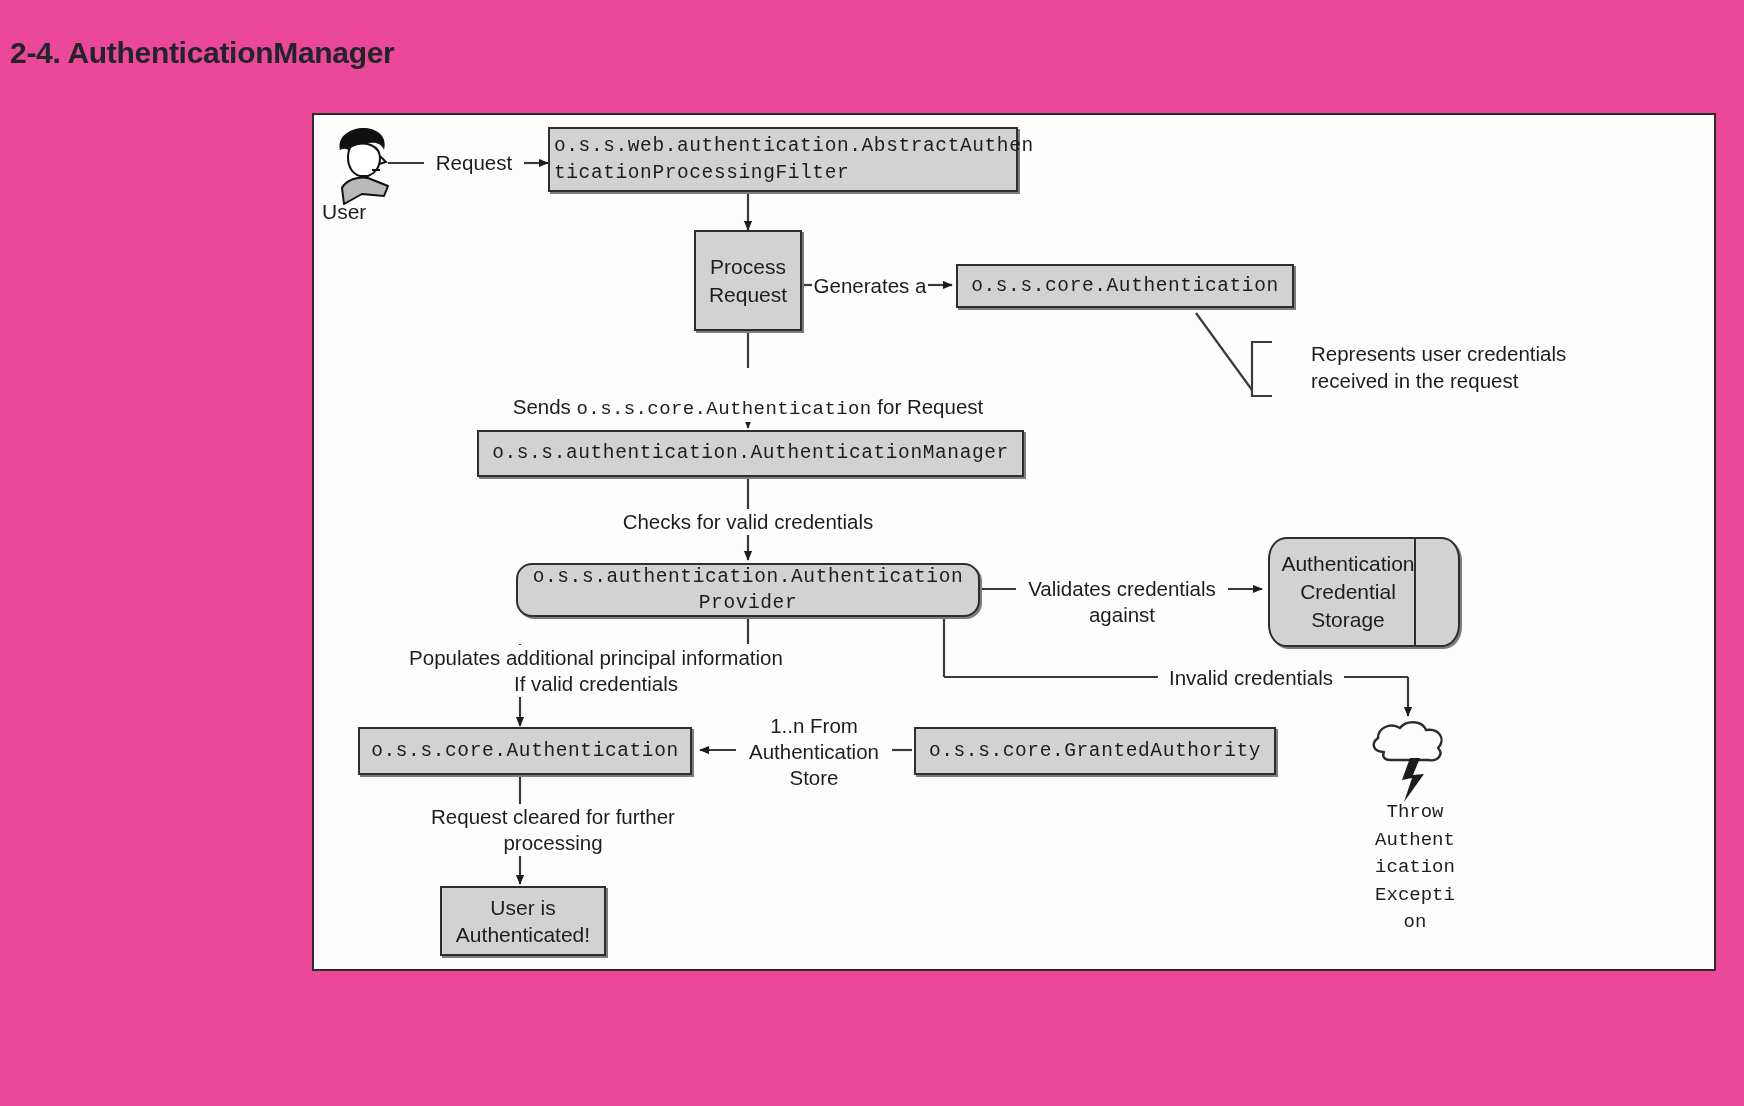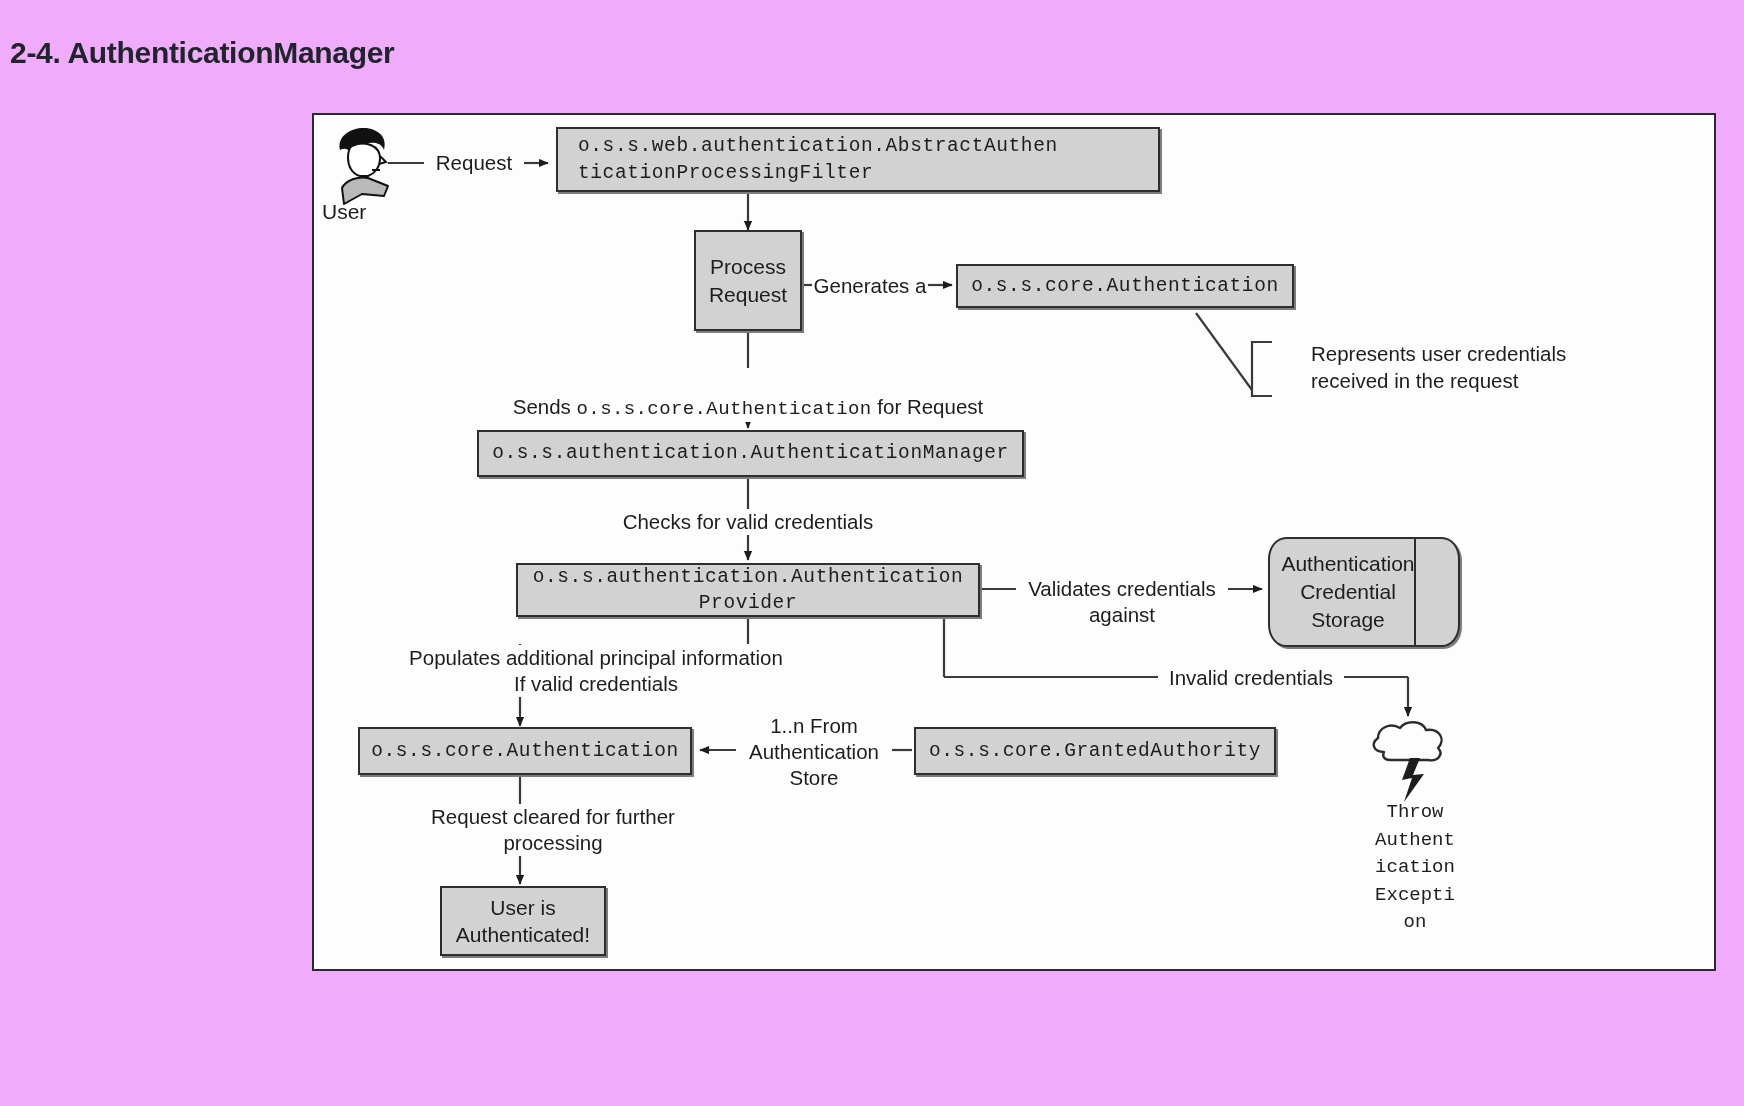--- a/index.html
+++ b/index.html
@@ -5,21 +5,21 @@
   html, body {
     margin: 0;
     padding: 0;
     background: #ffffff;
     font-family: "Liberation Sans", sans-serif;
   }
   #page {
     position: relative;
     width: 1744px;
     height: 1106px;
-    background: #f0abfc;
+    background: #ec4899;
     overflow: hidden;
   }
   #page-title {
     position: absolute;
     left: 10px;
     top: 36px;
     font-size: 30px;
     font-weight: bold;
     color: #20242b;
     letter-spacing: -0.3px;
@@ -251,39 +251,39 @@
 
       <path d="M58,32 L64,38 L57,40" fill="none" stroke="#111111" stroke-width="2"></path>
 
       <path d="M50,46 L58,46" stroke="#111111" stroke-width="2"></path>
 
       <path d="M22,80 L20,64 C24,56 36,52 46,54 L66,62 L62,72 L40,70 Z" fill="#b9b9b9" stroke="#111111" stroke-width="2" stroke-linejoin="round"></path>
     </svg>
   </div>
   <div id="user-label">User</div>
 
-  <div class="node mono" style="left:548px; top:127px; width:604px; height:65px;margin-left:8px;">
+  <div class="node mono" style="left:548px; top:127px; width:470px; height:65px;">
     <span class="txt" style="text-align:left; width:100%; padding-left:20px;">o.s.s.web.authentication.AbstractAuthen
 ticationProcessingFilter</span>
   </div>
 
   <div class="node sans" style="left:694px; top:230px; width:108px; height:101px;">
     <span class="txt">Process
 Request</span>
   </div>
 
   <div class="node mono" style="left:956px; top:264px; width:338px; height:44px;">
     <span class="txt">o.s.s.core.Authentication</span>
   </div>
 
   <div class="node mono" style="left:477px; top:430px; width:547px; height:47px;">
     <span class="txt">o.s.s.authentication.AuthenticationManager</span>
   </div>
 
-  <div class="node mono" style="left:516px; top:563px; width:464px; height:54px;">
+  <div class="node mono" style="left:516px; top:563px; width:464px; height:54px;border-radius:16px;">
     <span class="txt">o.s.s.authentication.Authentication
 Provider</span>
   </div>
 
   <div class="node mono" style="left:358px; top:727px; width:334px; height:48px;">
     <span class="txt">o.s.s.core.Authentication</span>
   </div>
 
   <div class="node mono" style="left:914px; top:727px; width:362px; height:48px;">
     <span class="txt">o.s.s.core.GrantedAuthority</span>

